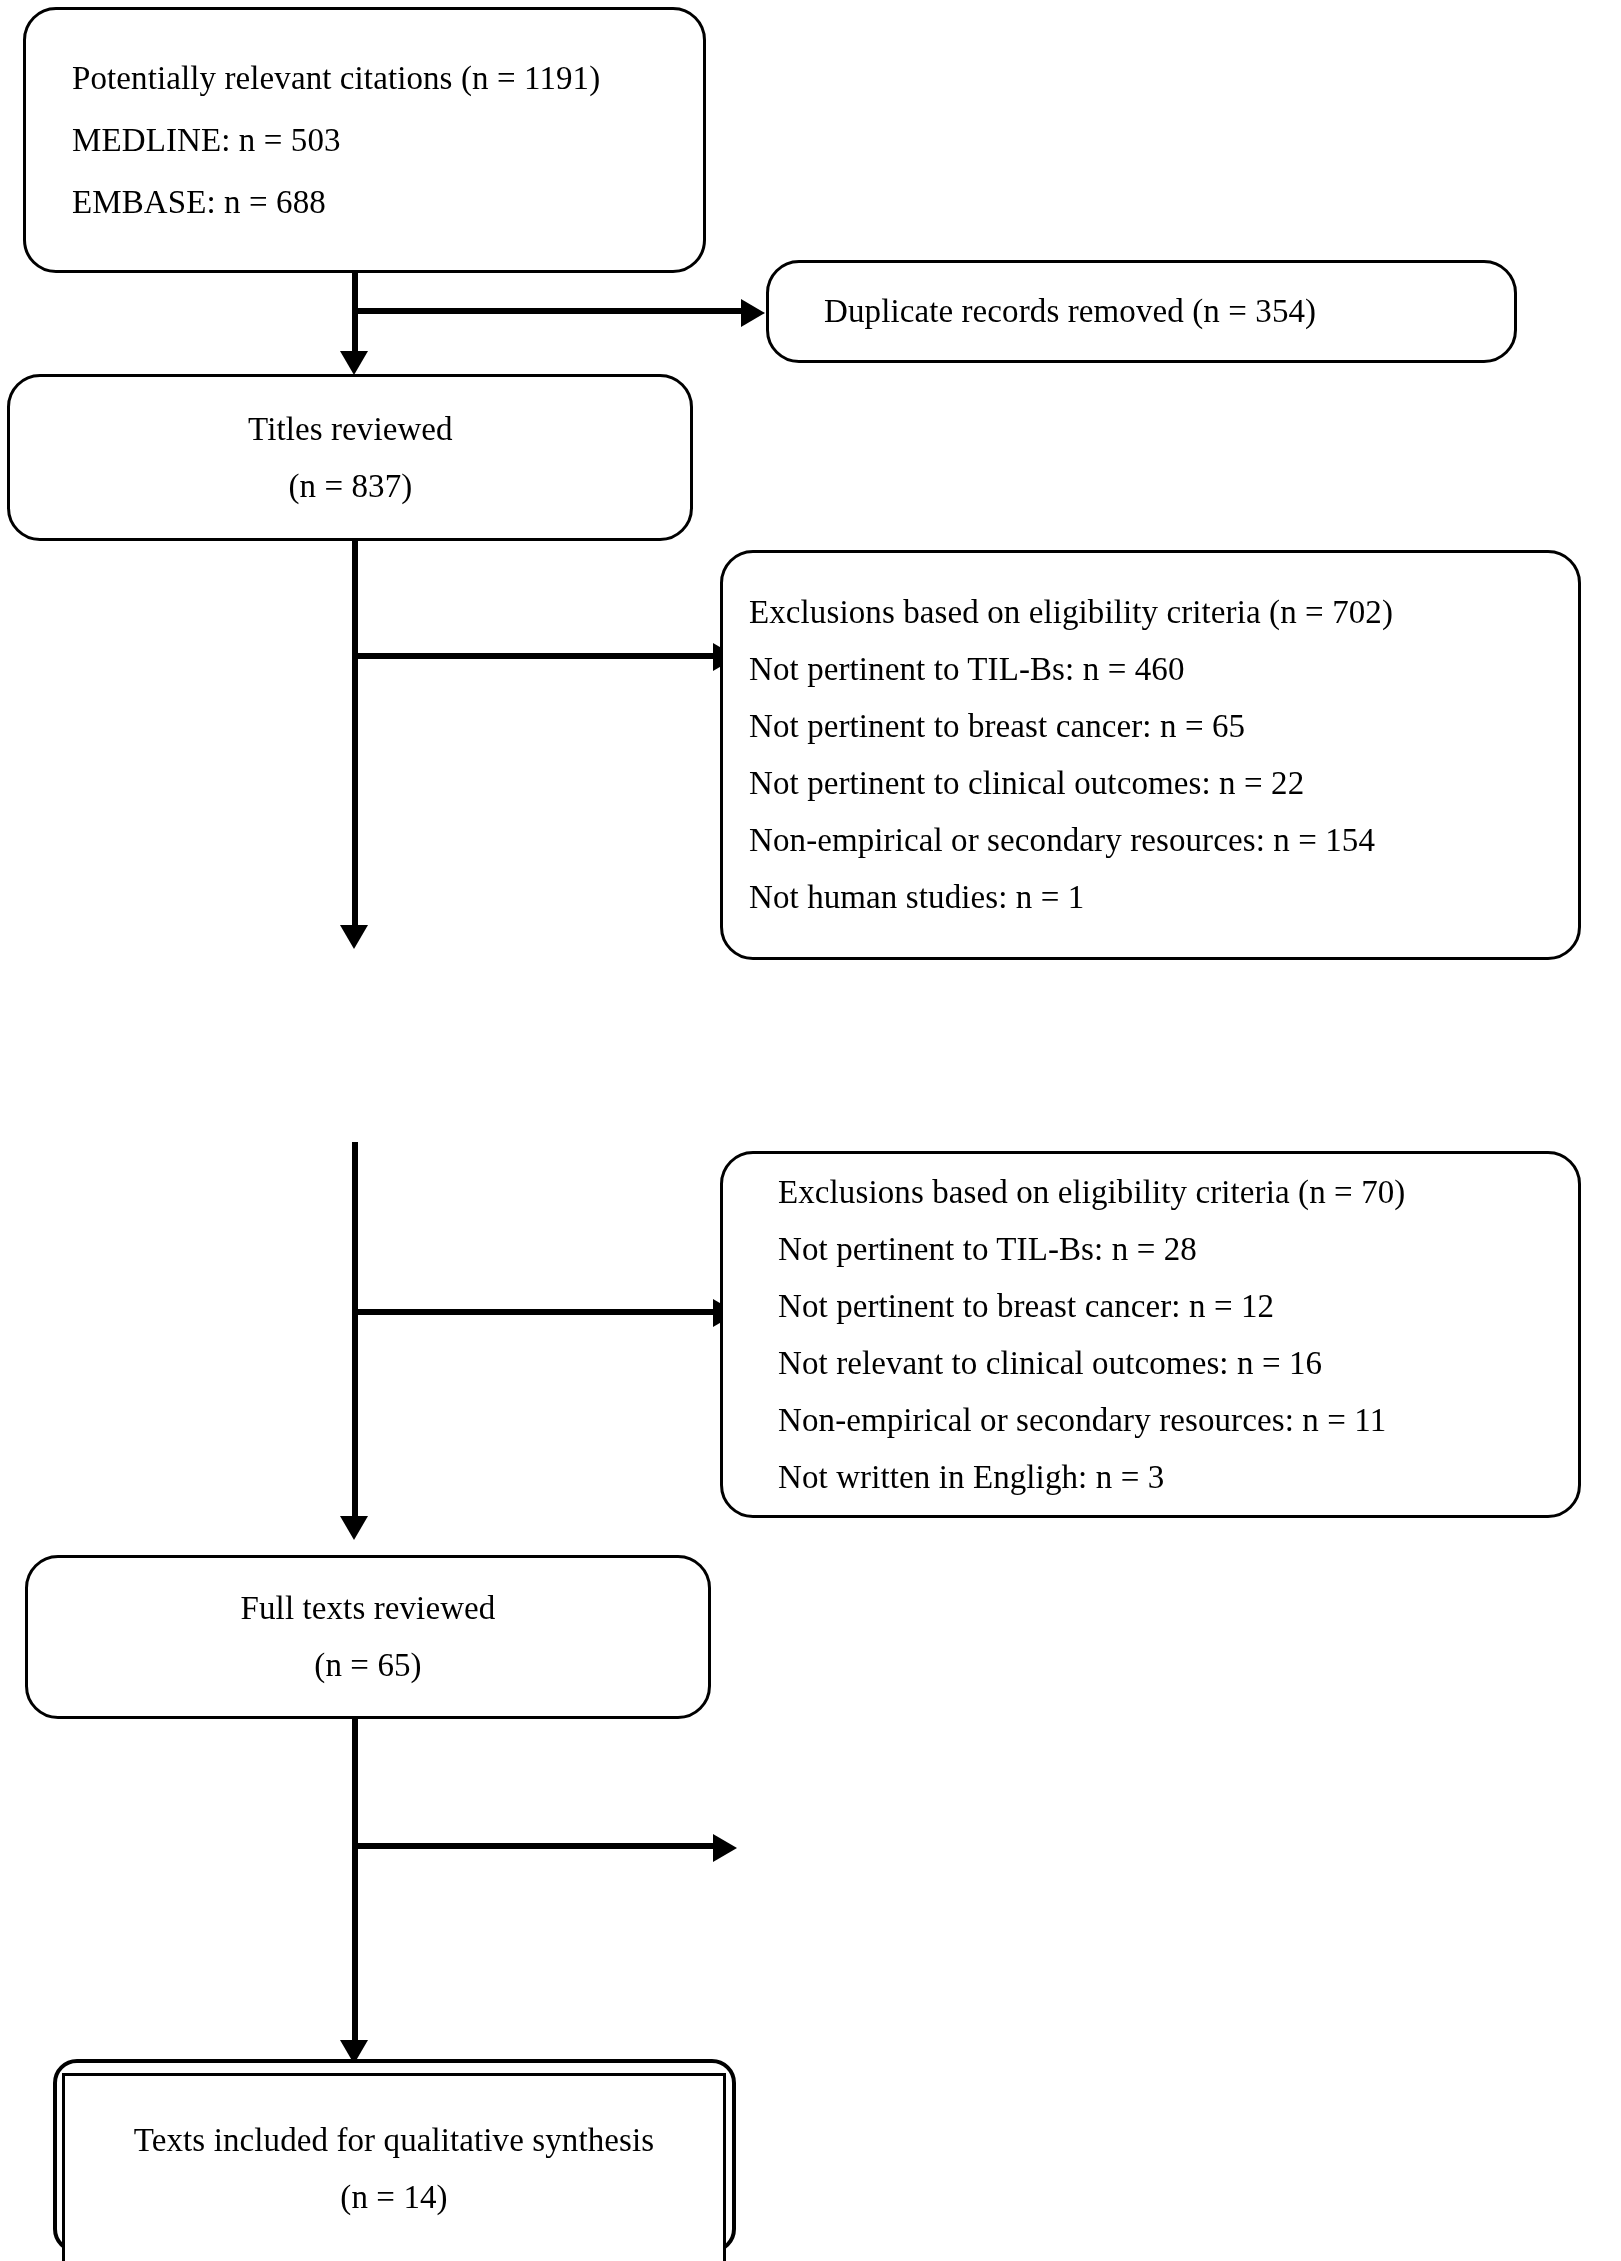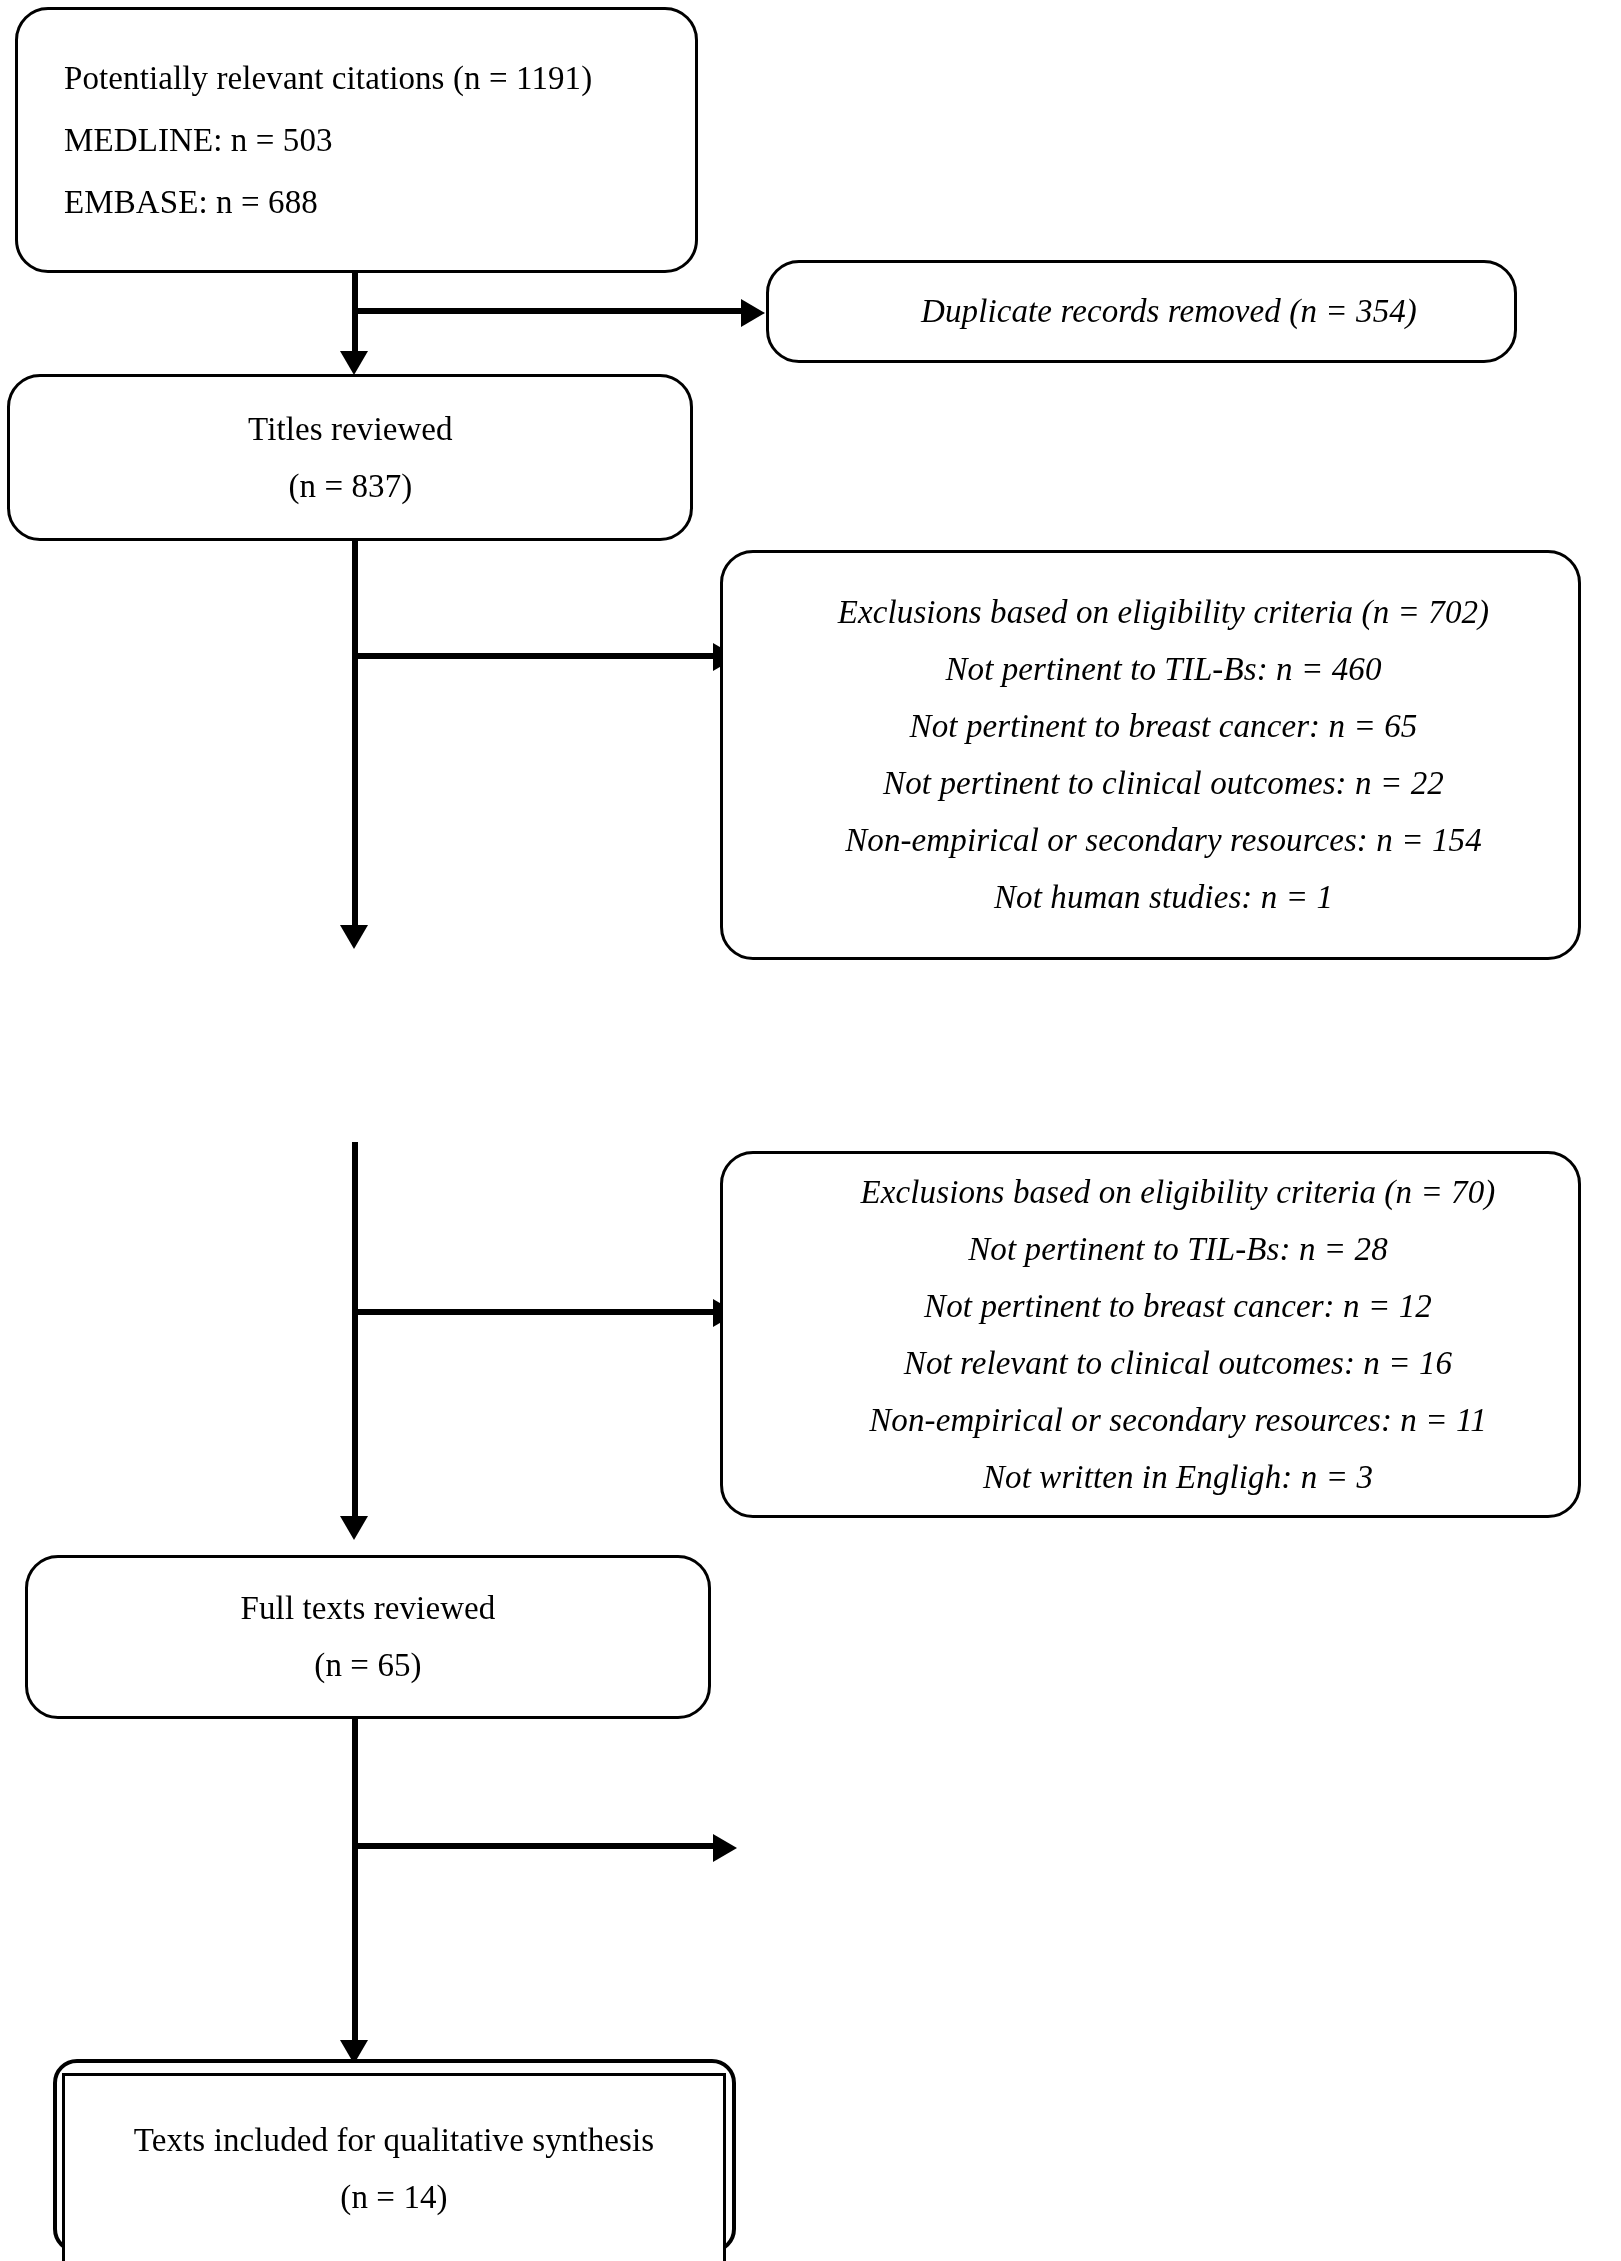--- a/index.html
+++ b/index.html
@@ -27,23 +27,22 @@
     border-radius: 33px;
     display: flex;
     flex-direction: column;
     justify-content: center;
   }
   .node.left-col {
     align-items: center;
     text-align: center;
   }
   .node.right-col {
-    align-items: center;
+    align-items: flex-start;
     text-align: left;
-    font-style: italic;
   }
   .node-line {
     font-size: 33px;
     line-height: 1.0;
     white-space: nowrap;
     letter-spacing: 0.1px;
   }
   
   .node.align-left-pad {
     align-items: flex-start;
@@ -102,21 +101,21 @@
     border-top: 14px solid transparent;
     border-bottom: 14px solid transparent;
     border-left: 24px solid #000000;
   }
 </style>
 </head>
 <body>
 
 <div id="diagram">
 
-  <div class="node align-left-pad" style="left:15px; top:7.4px; width:683px; height:266px;">
+  <div class="node align-left-pad" style="left:23px; top:7.4px; width:683px; height:266px;">
     <div class="node-line">Potentially relevant citations (n = 1191)</div>
     <div class="gap-md"></div>
     <div class="node-line">MEDLINE: n = 503</div>
     <div class="gap-md"></div>
     <div class="node-line">EMBASE: n = 688</div>
   </div>
 
   <div class="vline" style="left:352px; top:271px; height:84px;"></div>
   <div class="hline" style="left:352px; top:308px; width:391px;"></div>
   <div class="arrow-right" style="left:741px; top:299px;"></div>

